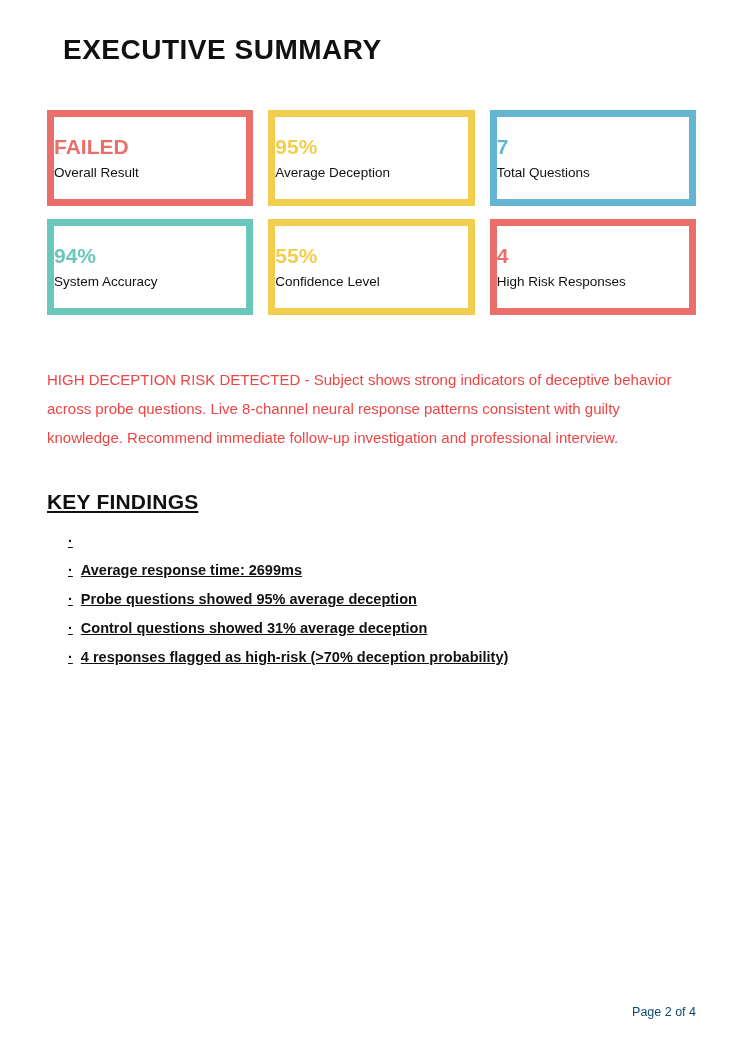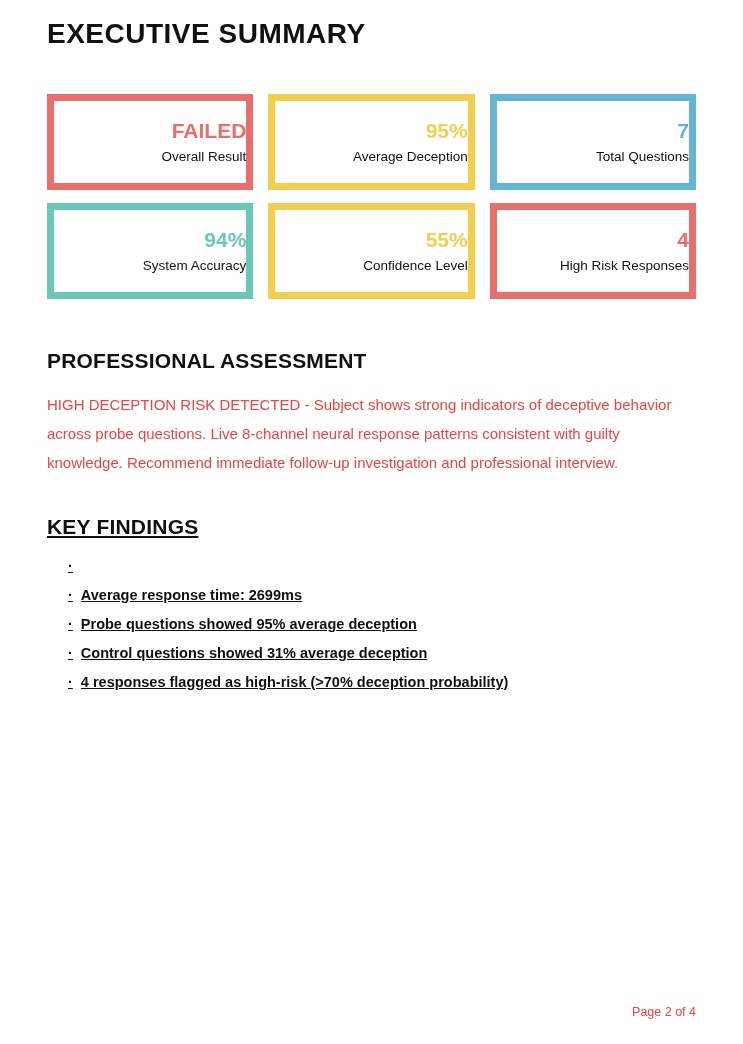--- a/index.html
+++ b/index.html
@@ -8,21 +8,21 @@
     width: 743px;
     height: 1044px;
     background: #ffffff;
     font-family: "Liberation Sans", sans-serif;
     color: #111111;
     box-sizing: border-box;
     padding: 0 47px;
     overflow: hidden;
   }
   .page-title {
-    margin: 0;
+    margin: 16px;
     padding-top: 18px;
     font-size: 28px;
     font-weight: bold;
     letter-spacing: 0.5px;
     color: #111111;
   }
   .stats-grid {
     margin-top: 44px;
     display: grid;
     grid-template-columns: repeat(3, 1fr);
@@ -30,21 +30,21 @@
     row-gap: 13px;
   }
   .stat-card {
     --c: #cccccc;
     box-sizing: border-box;
     height: 96px;
     border: 7px solid var(--c);
     background: #ffffff;
     display: flex;
     flex-direction: column;
-    align-items: flex-end;
+    align-items: flex-start;
     justify-content: center;
     gap: 9px;
   }
   .stat-value {
     font-size: 21px;
     font-weight: bold;
     color: var(--c);
     line-height: 1;
   }
   .stat-label {
@@ -85,21 +85,21 @@
   .bullet {
     font-weight: bold;
     margin-right: 8px;
     color: #111111;
   }
   .page-footer {
     position: absolute;
     right: 47px;
     bottom: 25px;
     font-size: 12.5px;
-    color: #ef4444;
+    color: #0c4a6e;
   }
 </style>
 </head>
 <body>
 
 <div class="page">
 
   <h1 class="page-title">EXECUTIVE SUMMARY</h1>
 
   <div class="stats-grid">
@@ -123,21 +123,20 @@
       <div class="stat-value">55%</div>
       <div class="stat-label">Confidence Level</div>
     </div>
     <div class="stat-card" style="--c: #EA6F6A;">
       <div class="stat-value">4</div>
       <div class="stat-label">High Risk Responses</div>
     </div>
   </div>
 
   <div class="assessment-section">
-    <h2 class="section-heading">PROFESSIONAL ASSESSMENT</h2>
     <p class="assessment-body">HIGH DECEPTION RISK DETECTED - Subject shows strong indicators of deceptive behavior across probe questions. Live 8-channel neural response patterns consistent with guilty knowledge. Recommend immediate follow-up investigation and professional interview.</p>
   </div>
 
   <div class="findings-section">
     <h2 class="section-heading">KEY FINDINGS</h2>
     <ul class="findings-list">
       <li class="finding-item">
         <span class="bullet">·</span>
       </li>
       <li class="finding-item">

